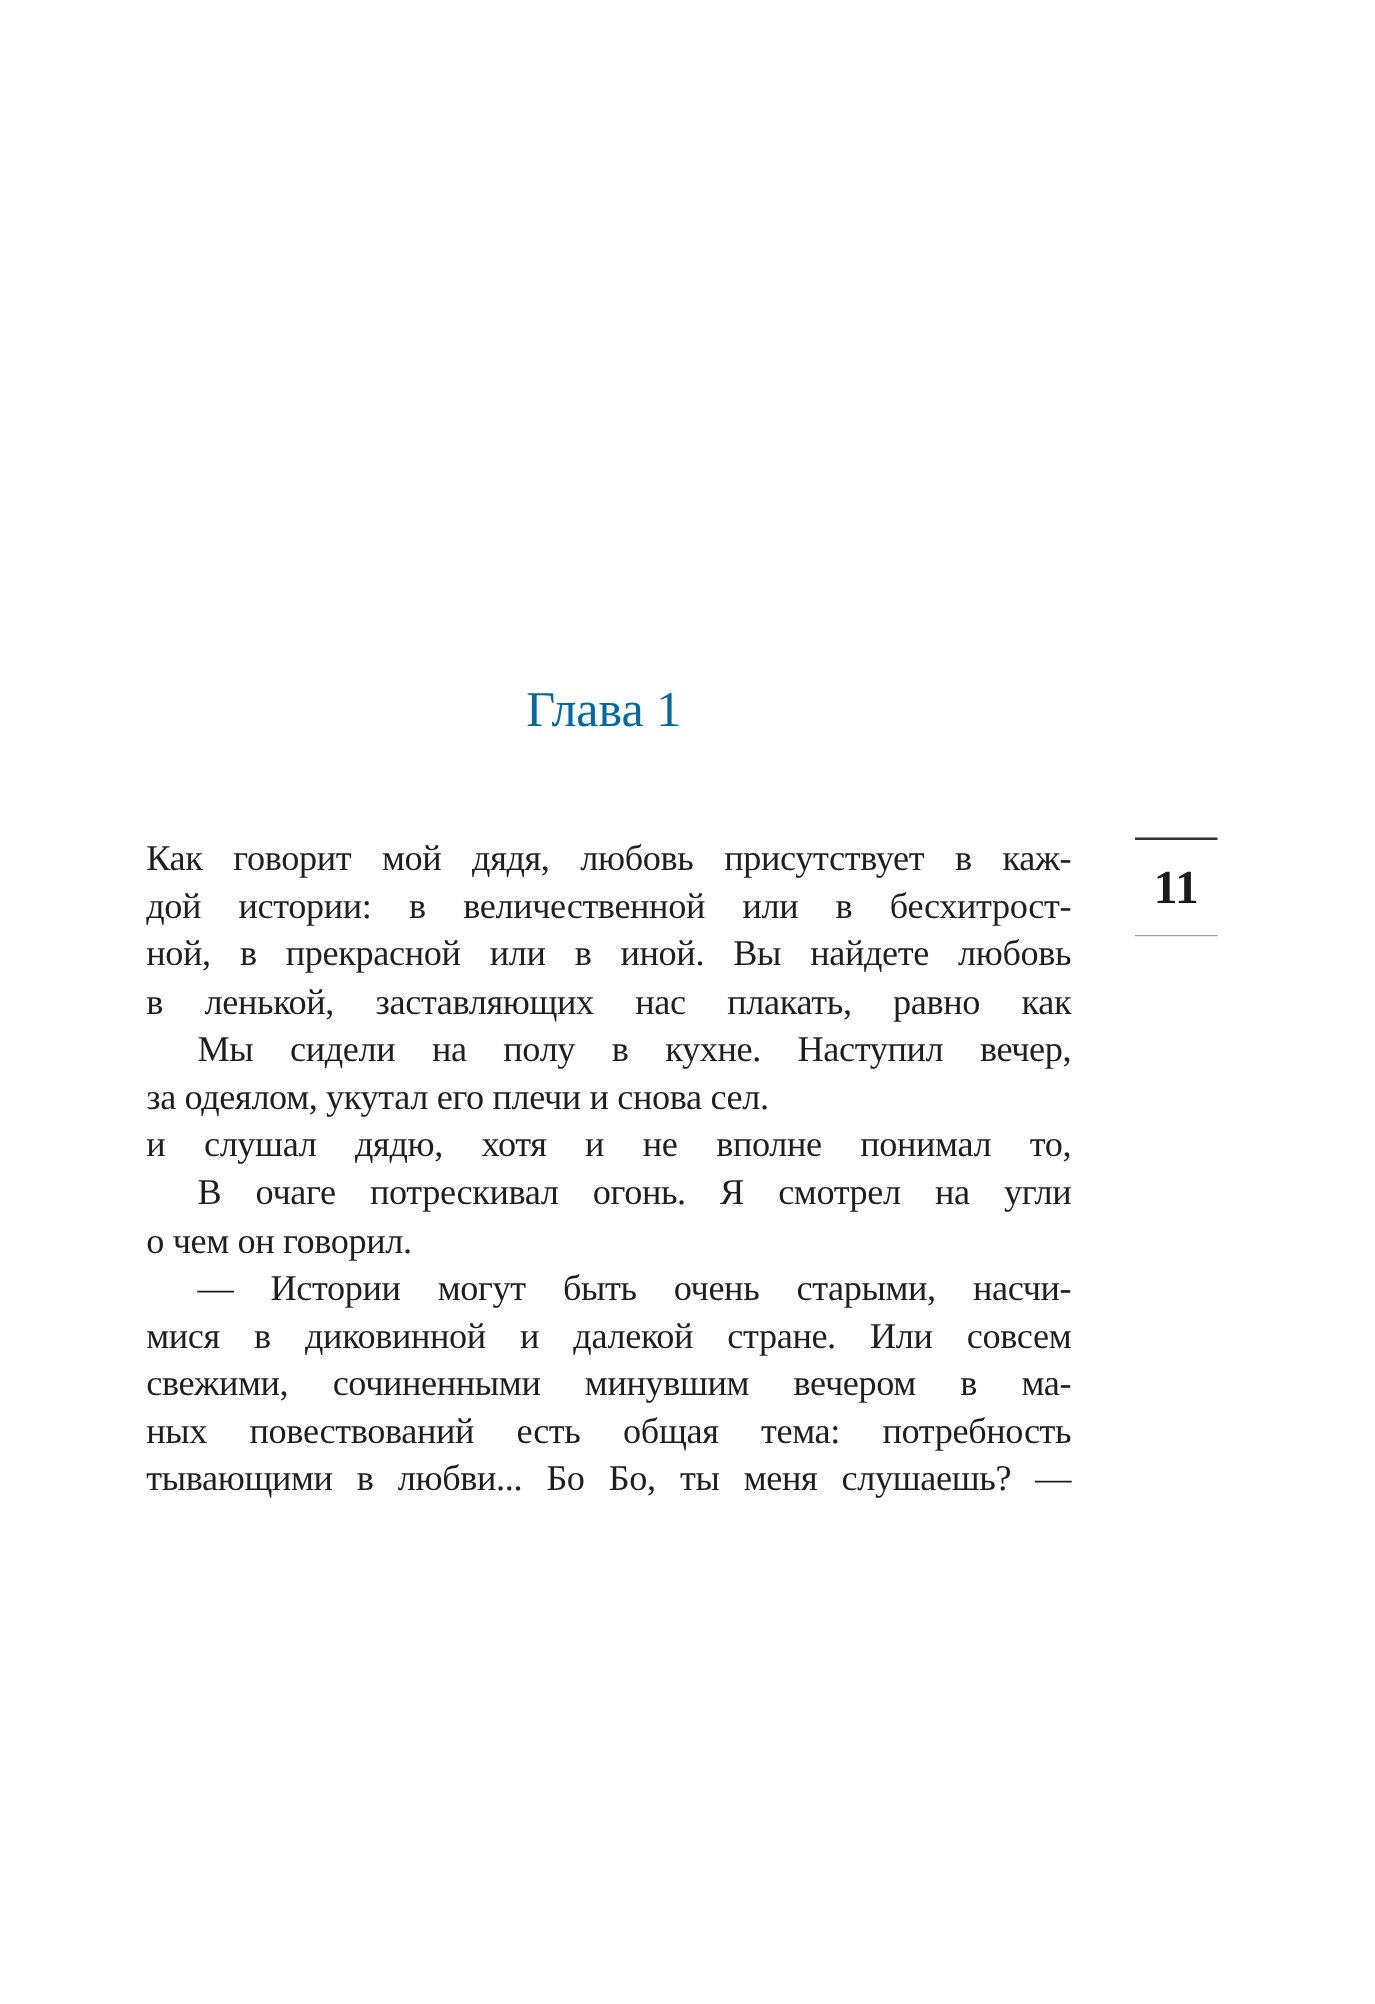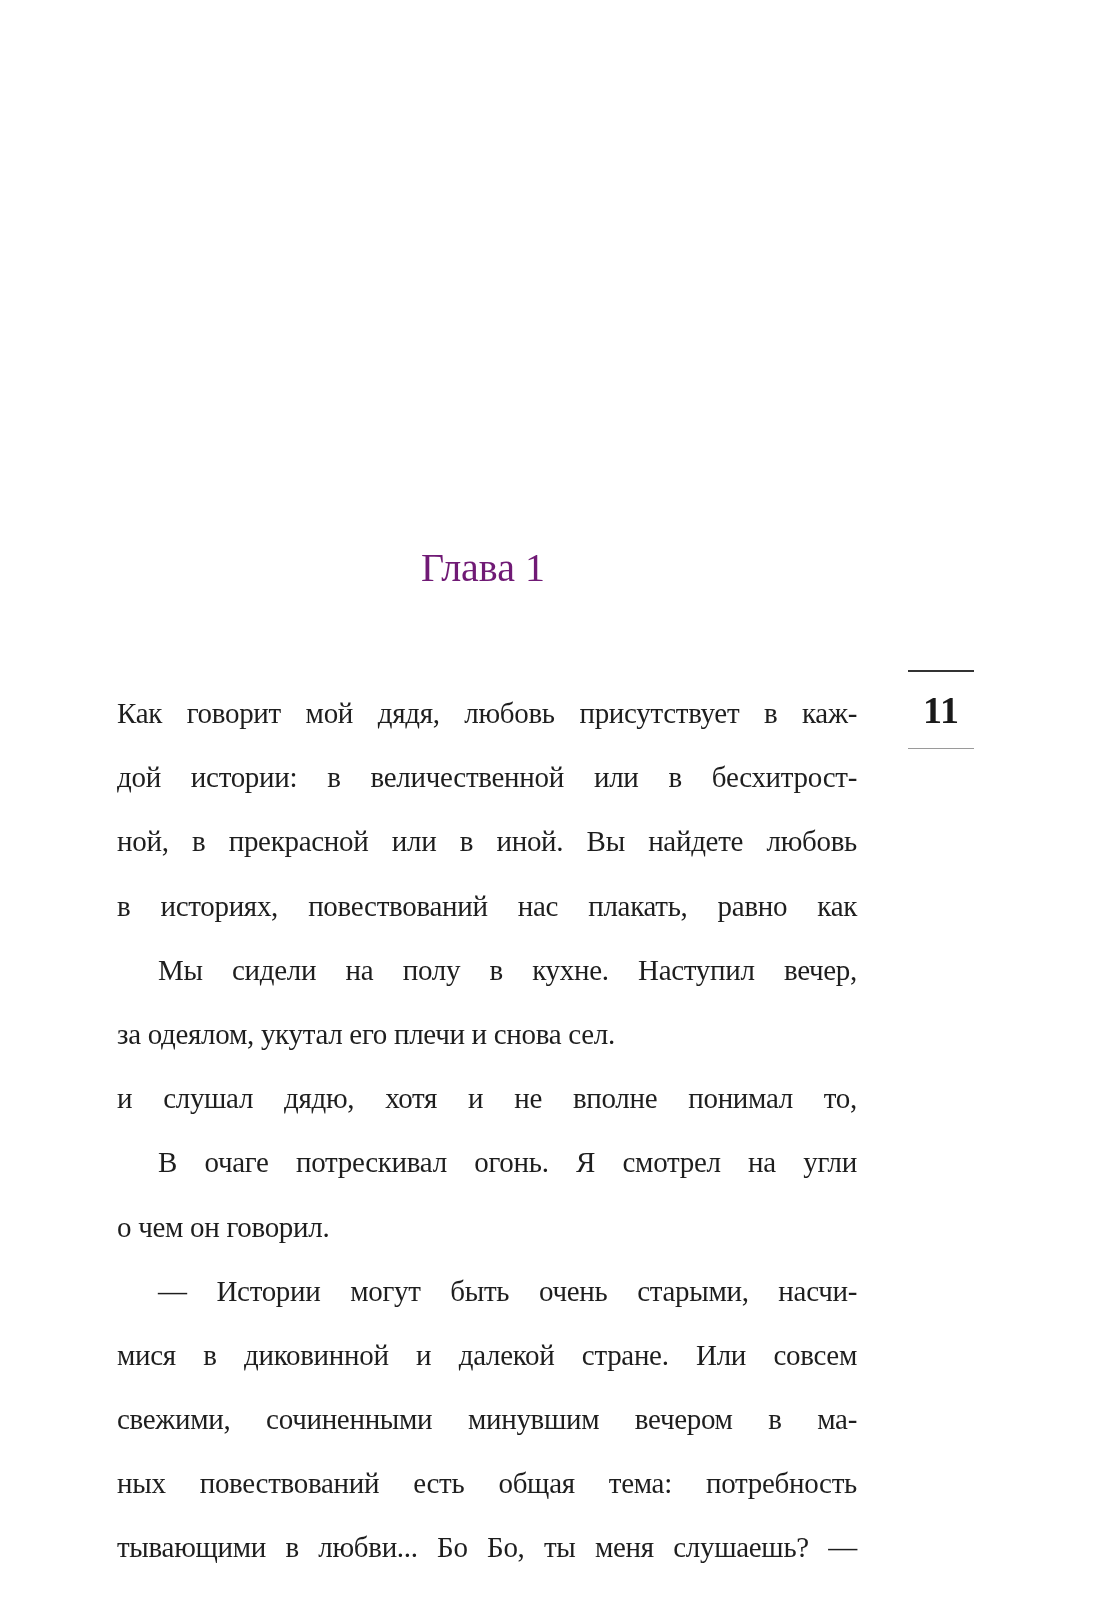--- a/index.html
+++ b/index.html
@@ -1,40 +1,40 @@
 <!DOCTYPE html>
 <html><head>
 <meta charset="utf-8">
 <style>
   html, body { margin: 0; padding: 0; background: #ffffff; }
   body { width: 1100px; height: 1603px; position: relative; overflow: hidden;
          font-family: "Liberation Serif", "DejaVu Serif", serif; color: #1e1e1e; }
   .chapter-title { position: absolute; left: 0; width: 966px; top: 540px;
-                   text-align: center; font-size: 40px; line-height: 56px; color: #701a75; }
+                   text-align: center; font-size: 40px; line-height: 56px; color: #0369a1; }
   .body-text { position: absolute; left: 117px; top: 668px; width: 740px; }
   .line { height: 38.2px; line-height: 38.2px; font-size: 29px; white-space: nowrap;
-          text-align: justify; text-align-last: justify; letter-spacing: -0.3px; margin-top: 26px; }
+          text-align: justify; text-align-last: justify; letter-spacing: -0.3px; }
   .line.last { text-align-last: left; }
   .line.indent { padding-left: 41px; }
   .page-num-box { position: absolute; left: 908px; top: 670px; width: 66px; }
   .rule { height: 2px; background: #333; }
   .rule.bottom { background: #9a9a9a; height: 1px; }
   .page-num { text-align: center; font-size: 38px; font-weight: bold; line-height: 76px;
               color: #1a1a1a; }
 </style>
 </head>
 <body>
 
 <div class="chapter-title">Глава 1</div>
 
 <div class="body-text">
   <div class="line">Как говорит мой дядя, любовь присутствует в каж-</div>
   <div class="line">дой истории: в величественной или в бесхитрост-</div>
   <div class="line">ной, в прекрасной или в иной. Вы найдете любовь</div>
-  <div class="line">в историях, повествований нас плакать, равно как</div>
+  <div class="line">в ленькой, заставляющих нас плакать, равно как</div>
   <div class="line indent">Мы сидели на полу в кухне. Наступил вечер,</div>
   <div class="line last">за одеялом, укутал его плечи и снова сел.</div>
   <div class="line">и слушал дядю, хотя и не вполне понимал то,</div>
   <div class="line indent">В очаге потрескивал огонь. Я смотрел на угли</div>
   <div class="line last">о чем он говорил.</div>
   <div class="line indent">— Истории могут быть очень старыми, насчи-</div>
   <div class="line">мися в диковинной и далекой стране. Или совсем</div>
   <div class="line">свежими, сочиненными минувшим вечером в ма-</div>
   <div class="line">ных повествований есть общая тема: потребность</div>
   <div class="line">тывающими в любви... Бо Бо, ты меня слушаешь? —</div>

